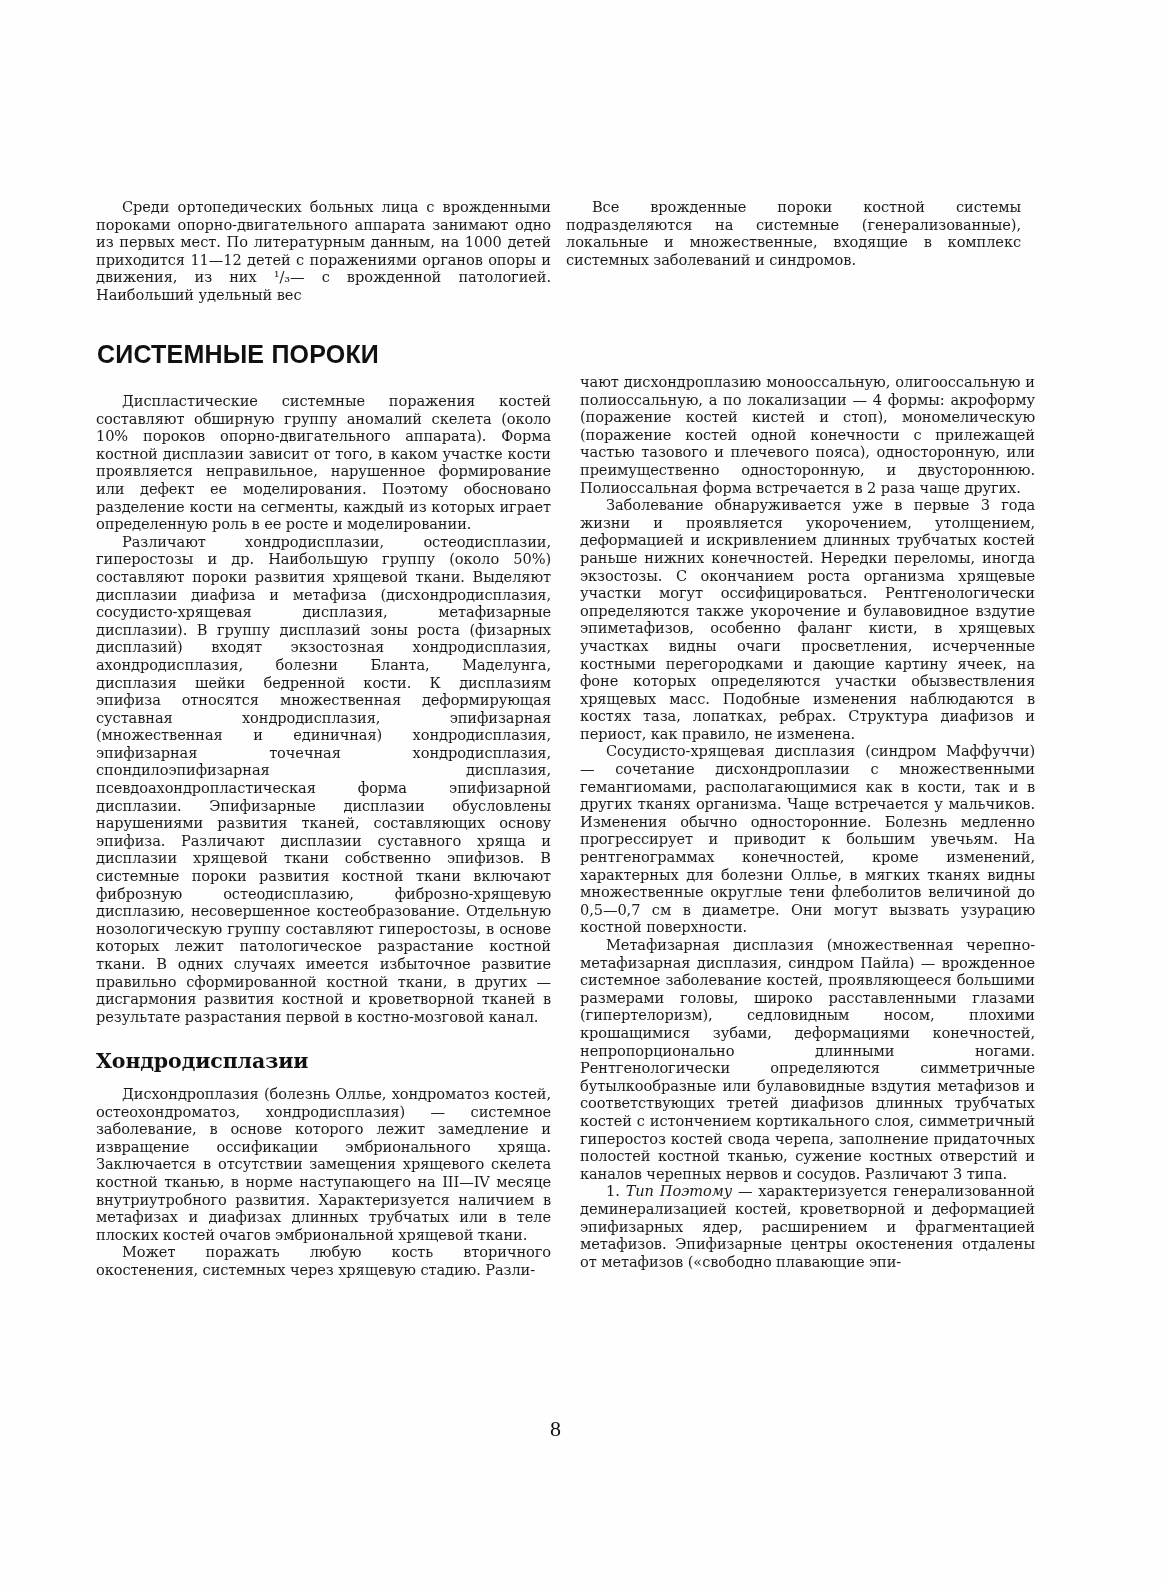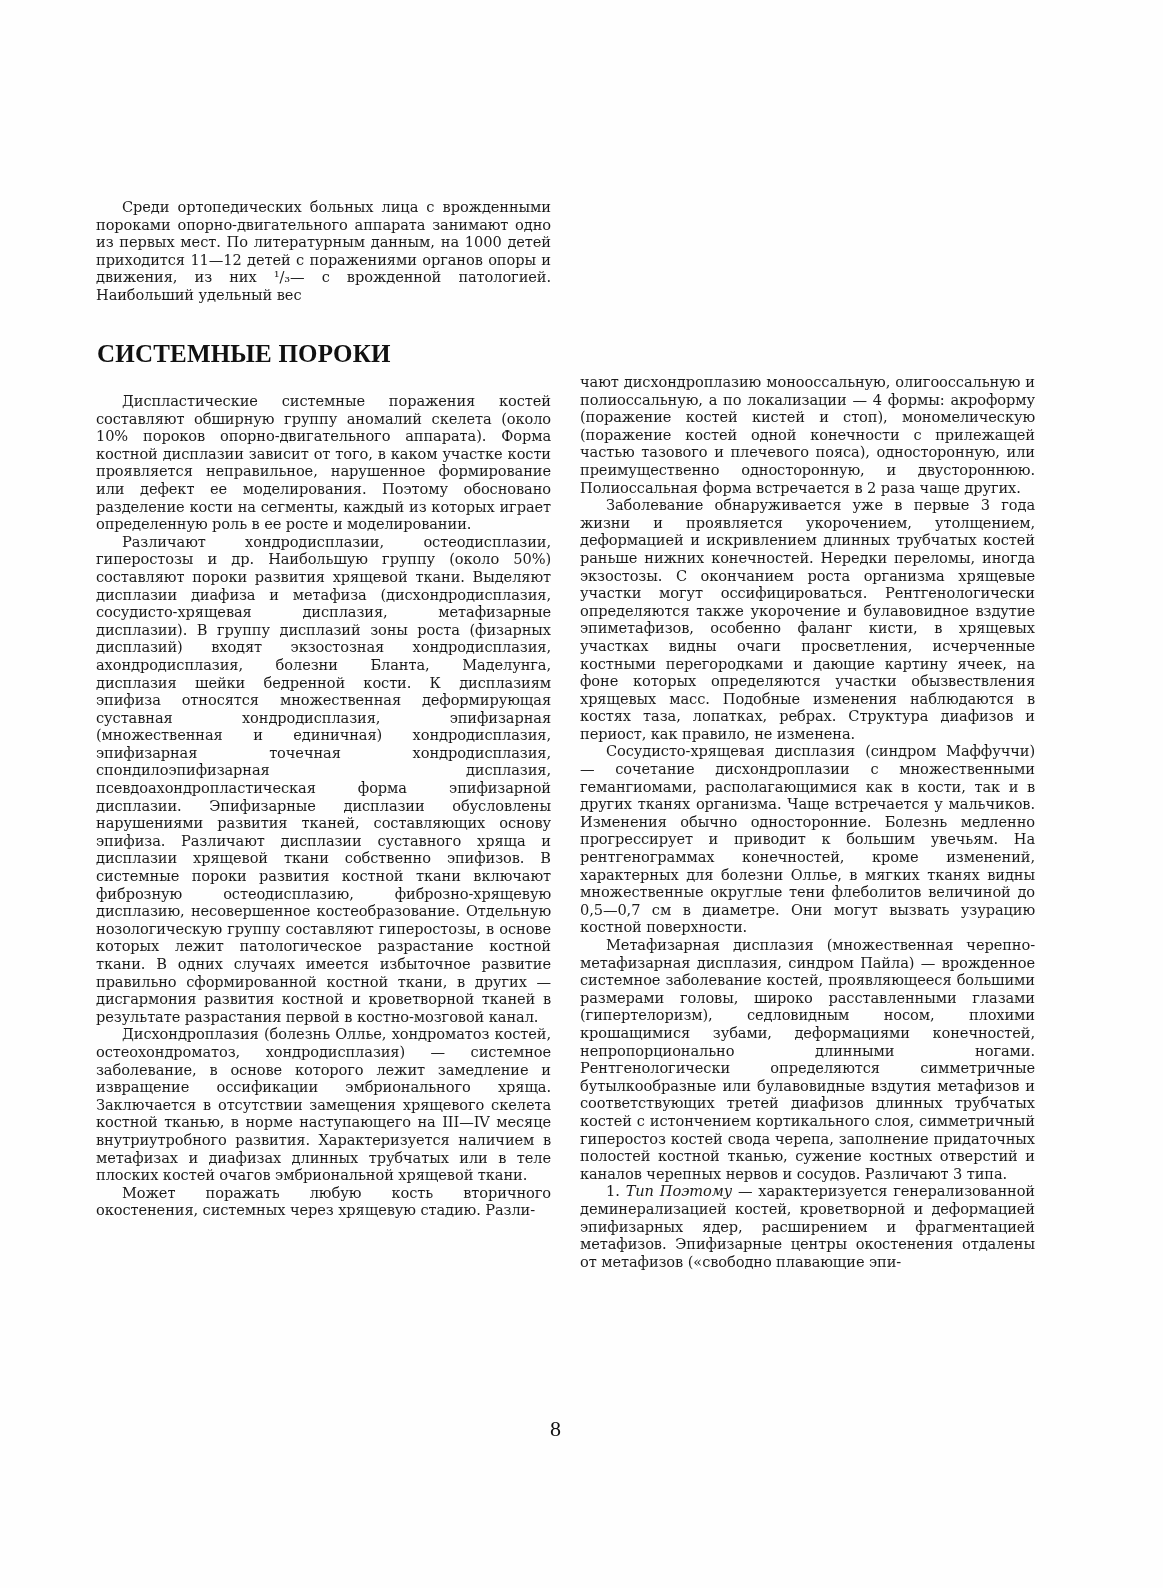--- a/index.html
+++ b/index.html
@@ -8,47 +8,49 @@
   .page { position: absolute; left: 0; top: 0; width: 1163px; height: 1588px; background: #fefefe; }
   .col { position: absolute; width: 455px; font-size: 14.6px; line-height: 17.6px;
          text-align: justify; letter-spacing: -0.1px; }
   .col p { margin: 0; text-indent: 26px; text-align: justify; }
   .col p.noindent { text-indent: 0; }
   .col-left-top { left: 96px; top: 198px; }
   .col-right-top { left: 566px; top: 198px; }
   .col-left { left: 96px; top: 392px; }
   .col-right { left: 580px; top: 373px; }
   h1.section { position: absolute; left: 97px; top: 340px; margin: 0;
-               font-family: Liberation Serif, serif; font-weight: bold;
+               font-family: Liberation Sans, sans-serif; font-weight: bold;
                font-size: 25px; letter-spacing: 0.2px; color: #111; }
   h2.subsection { margin: 28px 0 14px 0; font-weight: bold; font-size: 20.5px;
                   text-indent: 0; color: #111; }
   b.term { font-weight: normal; }
   i.term { font-style: italic; }
   .folio { position: absolute; left: 550px; top: 1416px; font-size: 22px;
            font-family: "Liberation Serif", serif; color: #111; }
 </style>
 </head>
 <body>
 
 <div class="page">
 
   <div class="col col-left-top">
     <p>Среди ортопедических больных лица с врожденными пороками опорно-двигательного аппарата занимают одно из первых мест. По литературным данным, на 1000 детей приходится 11—12 детей с поражениями органов опоры и движения, из них ¹/₃— с врожденной патологией. Наибольший удельный вес</p>
   </div>
 
   <div class="col col-right-top">
+    <p>Все врожденные пороки костной системы подразделяются на системные (генерализованные), локальные и множественные, входящие в комплекс системных заболеваний и синдромов.</p>
   </div>
 
   <h1 class="section">СИСТЕМНЫЕ ПОРОКИ</h1>
 
   <div class="col col-left">
     <p>Диспластические системные поражения костей составляют обширную группу аномалий скелета (около 10% пороков опорно-двигательного аппарата). Форма костной дисплазии зависит от того, в каком участке кости проявляется неправильное, нарушенное формирование или дефект ее моделирования. Поэтому обосновано разделение кости на сегменты, каждый из которых играет определенную роль в ее росте и моделировании.</p>
     <p>Различают хондродисплазии, остеодисплазии, гиперостозы и др. Наибольшую группу (около 50%) составляют пороки развития хрящевой ткани. Выделяют дисплазии диафиза и метафиза (дисхондродисплазия, сосудисто-хрящевая дисплазия, метафизарные дисплазии). В группу дисплазий зоны роста (физарных дисплазий) входят экзостозная хондродисплазия, ахондродисплазия, болезни Бланта, Маделунга, дисплазия шейки бедренной кости. К дисплазиям эпифиза относятся множественная деформирующая суставная хондродисплазия, эпифизарная (множественная и единичная) хондродисплазия, эпифизарная точечная хондродисплазия, спондилоэпифизарная дисплазия, псевдоахондропластическая форма эпифизарной дисплазии. Эпифизарные дисплазии обусловлены нарушениями развития тканей, составляющих основу эпифиза. Различают дисплазии суставного хряща и дисплазии хрящевой ткани собственно эпифизов. В системные пороки развития костной ткани включают фиброзную остеодисплазию, фиброзно-хрящевую дисплазию, несовершенное костеобразование. Отдельную нозологическую группу составляют гиперостозы, в основе которых лежит патологическое разрастание костной ткани. В одних случаях имеется избыточное развитие правильно сформированной костной ткани, в других — дисгармония развития костной и кроветворной тканей в результате разрастания первой в костно-мозговой канал.</p>
 
+    <h2 class="subsection">Хондродисплазии</h2>
 
     <p><b class="term">Дисхондроплазия</b><span> (болезнь Олльe, хондроматоз костей, остеохондроматоз, хондродисплазия) — системное заболевание, в основе которого лежит замедление и извращение оссификации эмбрионального хряща. Заключается в отсутствии замещения хрящевого скелета костной тканью, в норме наступающего на III—IV месяце внутриутробного развития. Характеризуется наличием в метафизах и диафизах длинных трубчатых или в теле плоских костей очагов эмбриональной хрящевой ткани.</span></p>
     <p style="height: auto; overflow: hidden;">Может поражать любую кость вторичного окостенения, системных через хрящевую стадию. Разли-</p>
   </div>
 
   <div class="col col-right">
     <p class="noindent" id="cont-p">чают дисхондроплазию монооссальную, олигооссальную и полиоссальную, а по локализации — 4 формы: акроформу (поражение костей кистей и стоп), мономелическую (поражение костей одной конечности с прилежащей частью тазового и плечевого пояса), односторонную, или преимущественно односторонную, и двустороннюю. Полиоссальная форма встречается в 2 раза чаще других.</p>
     <p>Заболевание обнаруживается уже в первые 3 года жизни и проявляется укорочением, утолщением, деформацией и искривлением длинных трубчатых костей раньше нижних конечностей. Нередки переломы, иногда экзостозы. С окончанием роста организма хрящевые участки могут оссифицироваться. Рентгенологически определяются также укорочение и булавовидное вздутие эпиметафизов, особенно фаланг кисти, в хрящевых участках видны очаги просветления, исчерченные костными перегородками и дающие картину ячеек, на фоне которых определяются участки обызвествления хрящевых масс. Подобные изменения наблюдаются в костях таза, лопатках, ребрах. Структура диафизов и периост, как правило, не изменена.</p>
     <p><b class="term">Сосудисто-хрящевая дисплазия</b><span> (синдром Маффуччи) — сочетание дисхондроплазии с множественными гемангиомами, располагающимися как в кости, так и в других тканях организма. Чаще встречается у мальчиков. Изменения обычно односторонние. Болезнь медленно прогрессирует и приводит к большим увечьям. На рентгенограммах конечностей, кроме изменений, характерных для болезни Олльe, в мягких тканях видны множественные округлые тени флеболитов величиной до 0,5—0,7 см в диаметре. Они могут вызвать узурацию костной поверхности.</span></p>
     <p><b class="term">Метафизарная дисплазия</b><span> (множественная черепно-метафизарная дисплазия, синдром Пайла) — врожденное системное заболевание костей, проявляющееся большими размерами головы, широко расставленными глазами (гипертелоризм), седловидным носом, плохими крошащимися зубами, деформациями конечностей, непропорционально длинными ногами. Рентгенологически определяются симметричные бутылкообразные или булавовидные вздутия метафизов и соответствующих третей диафизов длинных трубчатых костей с истончением кортикального слоя, симметричный гиперостоз костей свода черепа, заполнение придаточных полостей костной тканью, сужение костных отверстий и каналов черепных нервов и сосудов. Различают 3 типа.</span></p>

